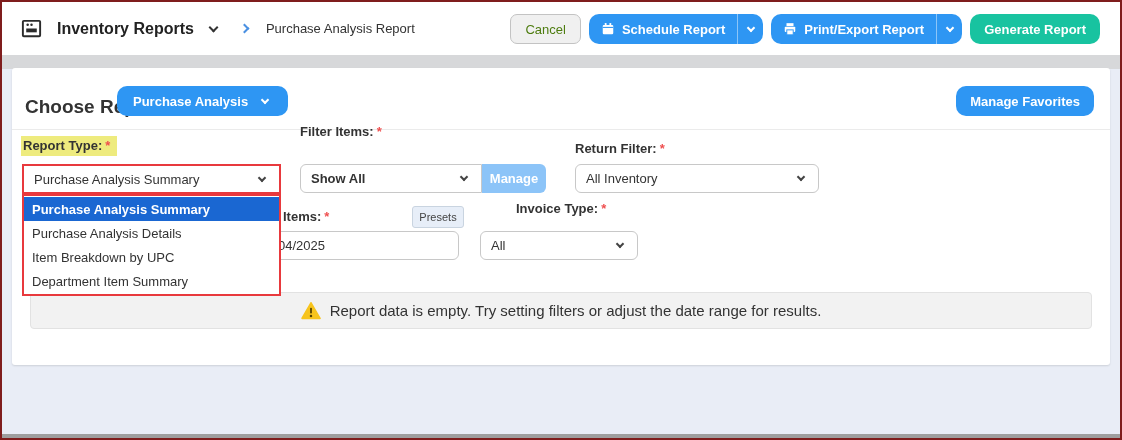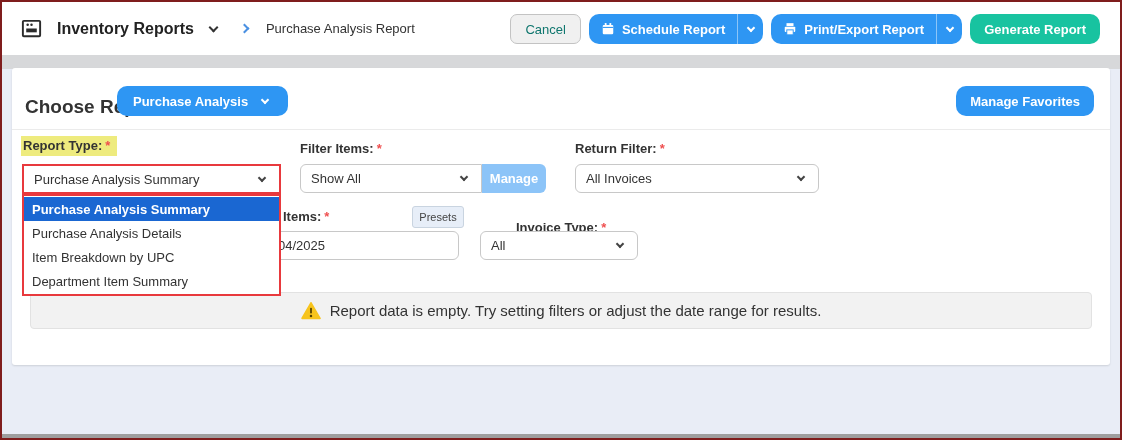--- a/index.html
+++ b/index.html
@@ -11,21 +11,21 @@
   .hdr { position:absolute; left:0; top:0; width:100%; height:53px; background:#fff; }
   .hdr-left { position:absolute; left:18px; top:0; height:53px; display:flex; align-items:center; gap:10px; }
   .hdr-title { font-size:16px; font-weight:700; color:#222; margin-left:4px; }
   .chev { display:inline-block; width:7px; height:7px; border-right:2px solid #333;
           border-bottom:2px solid #333; transform:rotate(45deg); margin:-3px 4px 0 6px; }
   .chev-right { transform:rotate(-45deg); border-color:#4a90e2; margin:0 8px 0 10px; }
   .hdr-crumb { font-size:13px; color:#333; }
   .hdr-right { position:absolute; right:20px; top:12px; display:flex; align-items:center; gap:8px; }
   .btn { display:inline-flex; align-items:center; justify-content:center; height:30px;
          border-radius:10px; font-size:13px; cursor:default; white-space:nowrap; }
-  .btn-cancel { background:#f0f0f0; border:1px solid #c3c3c3; color:#0f766e; padding:0 14px; border-radius:7px; }
+  .btn-cancel { background:#f0f0f0; border:1px solid #c3c3c3; color:#4d7c0f; padding:0 14px; border-radius:7px; }
   .btn-blue { background:#2e96f3; color:#fff; font-weight:700; border:none; }
   .btn-split { padding:0; }
   .btn-split .main { display:flex; align-items:center; gap:7px; padding:0 12px; }
   .btn-split .caret-zone { display:flex; align-items:center; justify-content:center; width:26px;
          height:100%; border-left:1px solid rgba(255,255,255,.45); }
   .btn-split .chev { border-color:#fff; margin:-3px 0 0 0; width:6px; height:6px; }
   .btn-teal { background:#18c3a0; color:#fff; font-weight:700; padding:4px 14px; border:none; }
 
   .gray-strip { position:absolute; left:0; top:53px; width:100%; height:14px; background:#d7d8da; }
   .footer-strip { position:absolute; left:0; bottom:0; width:100%; height:4px; background:#9e9e9e; }
@@ -53,21 +53,21 @@
          padding:0 10px; z-index:30; }
   .rt-select .chev { margin-left:auto; border-color:#444; width:6px; height:6px; }
   .rt-list { position:absolute; left:10px; top:126px; width:259px; background:#fff;
          border:2px solid #e8393d; z-index:30; padding:1px 0; }
   .rt-option { height:24px; display:flex; align-items:center; padding:0 8px; font-size:13px; color:#333; }
   .rt-option.selected { background:#1a67d2; color:#fff; font-weight:700; }
 
   .manage-btn { position:absolute; left:470px; top:96px; width:64px; height:29px; background:#8cc4f8;
          color:#fff; font-weight:700; font-size:13px; display:flex; align-items:center;
          justify-content:center; border-radius:0 6px 6px 0; }
-  .sel-attached { border-radius:6px 0 0 6px; }
+  .sel-attached { border-radius:6px 0 0 6px;font-weight:bold; }
 
   .presets-btn { position:absolute; left:400px; top:138px; width:52px; height:22px; background:#e7eef8;
          border:1px solid #c9d4e0; border-radius:3px; font-size:11px; color:#444;
          display:flex; align-items:center; justify-content:center; }
   .date-input { position:absolute; left:253px; top:163px; width:194px; height:29px; border:1px solid #c8c8c8;
          border-radius:6px; font-size:13px; color:#333; padding:0 12px; z-index:5;
          font-family:Liberation Sans, sans-serif; background:#fff; }
 
   .warn-bar { position:absolute; left:18px; top:224px; width:1062px; height:37px; background:#f2f2f2;
          border:1px solid #e2e2e2; border-radius:4px; display:flex; align-items:center;
@@ -158,44 +158,44 @@
       <span>Purchase Analysis Summary</span>
       <span class="chev"></span>
     </div>
     <div class="rt-list">
       <div class="rt-option selected">Purchase Analysis Summary</div>
       <div class="rt-option">Purchase Analysis Details</div>
       <div class="rt-option">Item Breakdown by UPC</div>
       <div class="rt-option">Department Item Summary</div>
     </div>
 
-    <div class="field-label" style="left:288px; top:73px;">
+    <div class="field-label" style="left:288px; top:56px;">
       <span>Filter Items:</span><span class="req">*</span>
     </div>
     <div class="sel sel-attached" style="left:288px; top:96px; width:182px;">
       <span>Show All</span>
       <span class="chev"></span>
     </div>
     <div class="manage-btn">Manage</div>
 
     <div class="field-label" style="left:563px; top:73px;">
       <span>Return Filter:</span><span class="req">*</span>
     </div>
     <div class="sel" style="left:563px; top:96px; width:244px;">
-      <span>All Invoices</span>
+      <span>All Inventory</span>
       <span class="chev"></span>
     </div>
 
     <div class="field-label" style="left:271px; top:141px;">
       <span>Items:</span><span class="req">*</span>
     </div>
     <button class="presets-btn">Presets</button>
     <input class="date-input" readonly="" value="04/2025" style="">
 
-    <div class="field-label" style="left:468px; top:152px;padding-left:36px;">
+    <div class="field-label" style="left:468px; top:133px;padding-left:36px;">
       <span>Invoice Type:</span><span class="req">*</span>
     </div>
     <div class="sel" style="left:468px; top:163px; width:158px;">
       <span>All</span>
       <span class="chev"></span>
     </div>
 
     <div class="warn-bar">
       <span class="icon">
         <svg width="20" height="18" viewBox="0 0 24 22">

